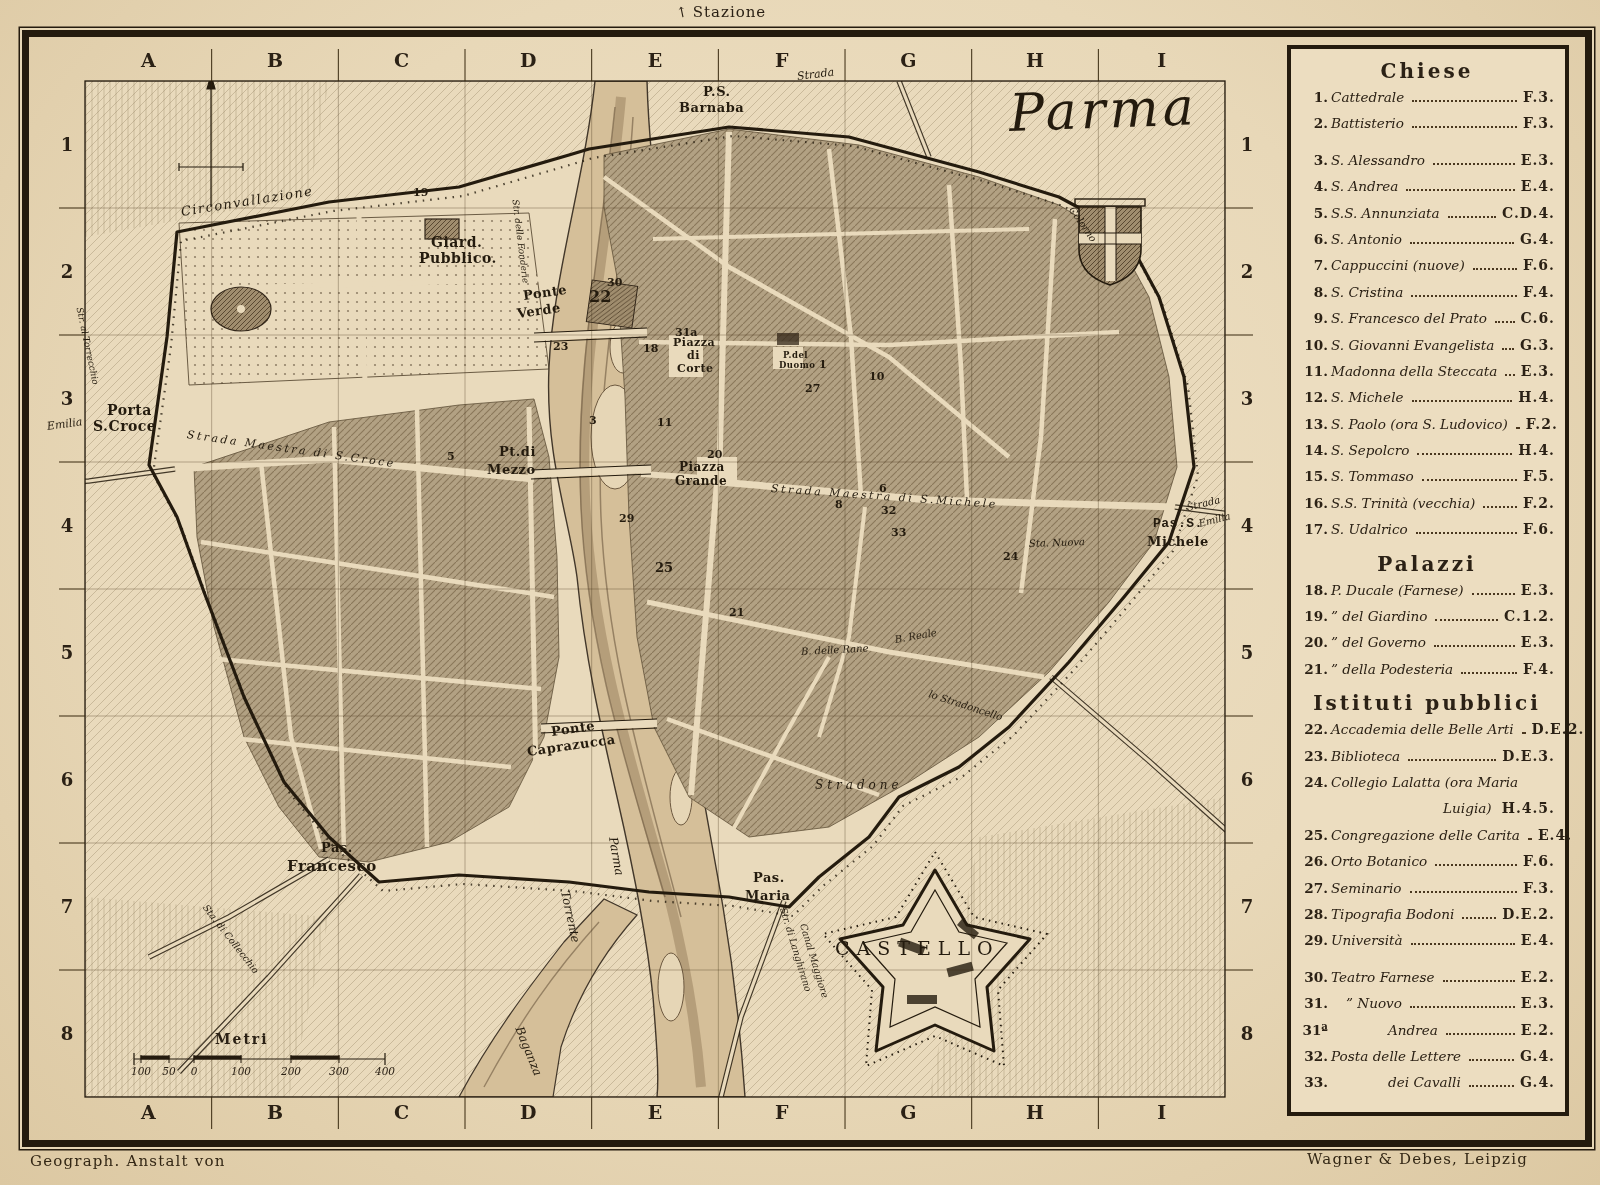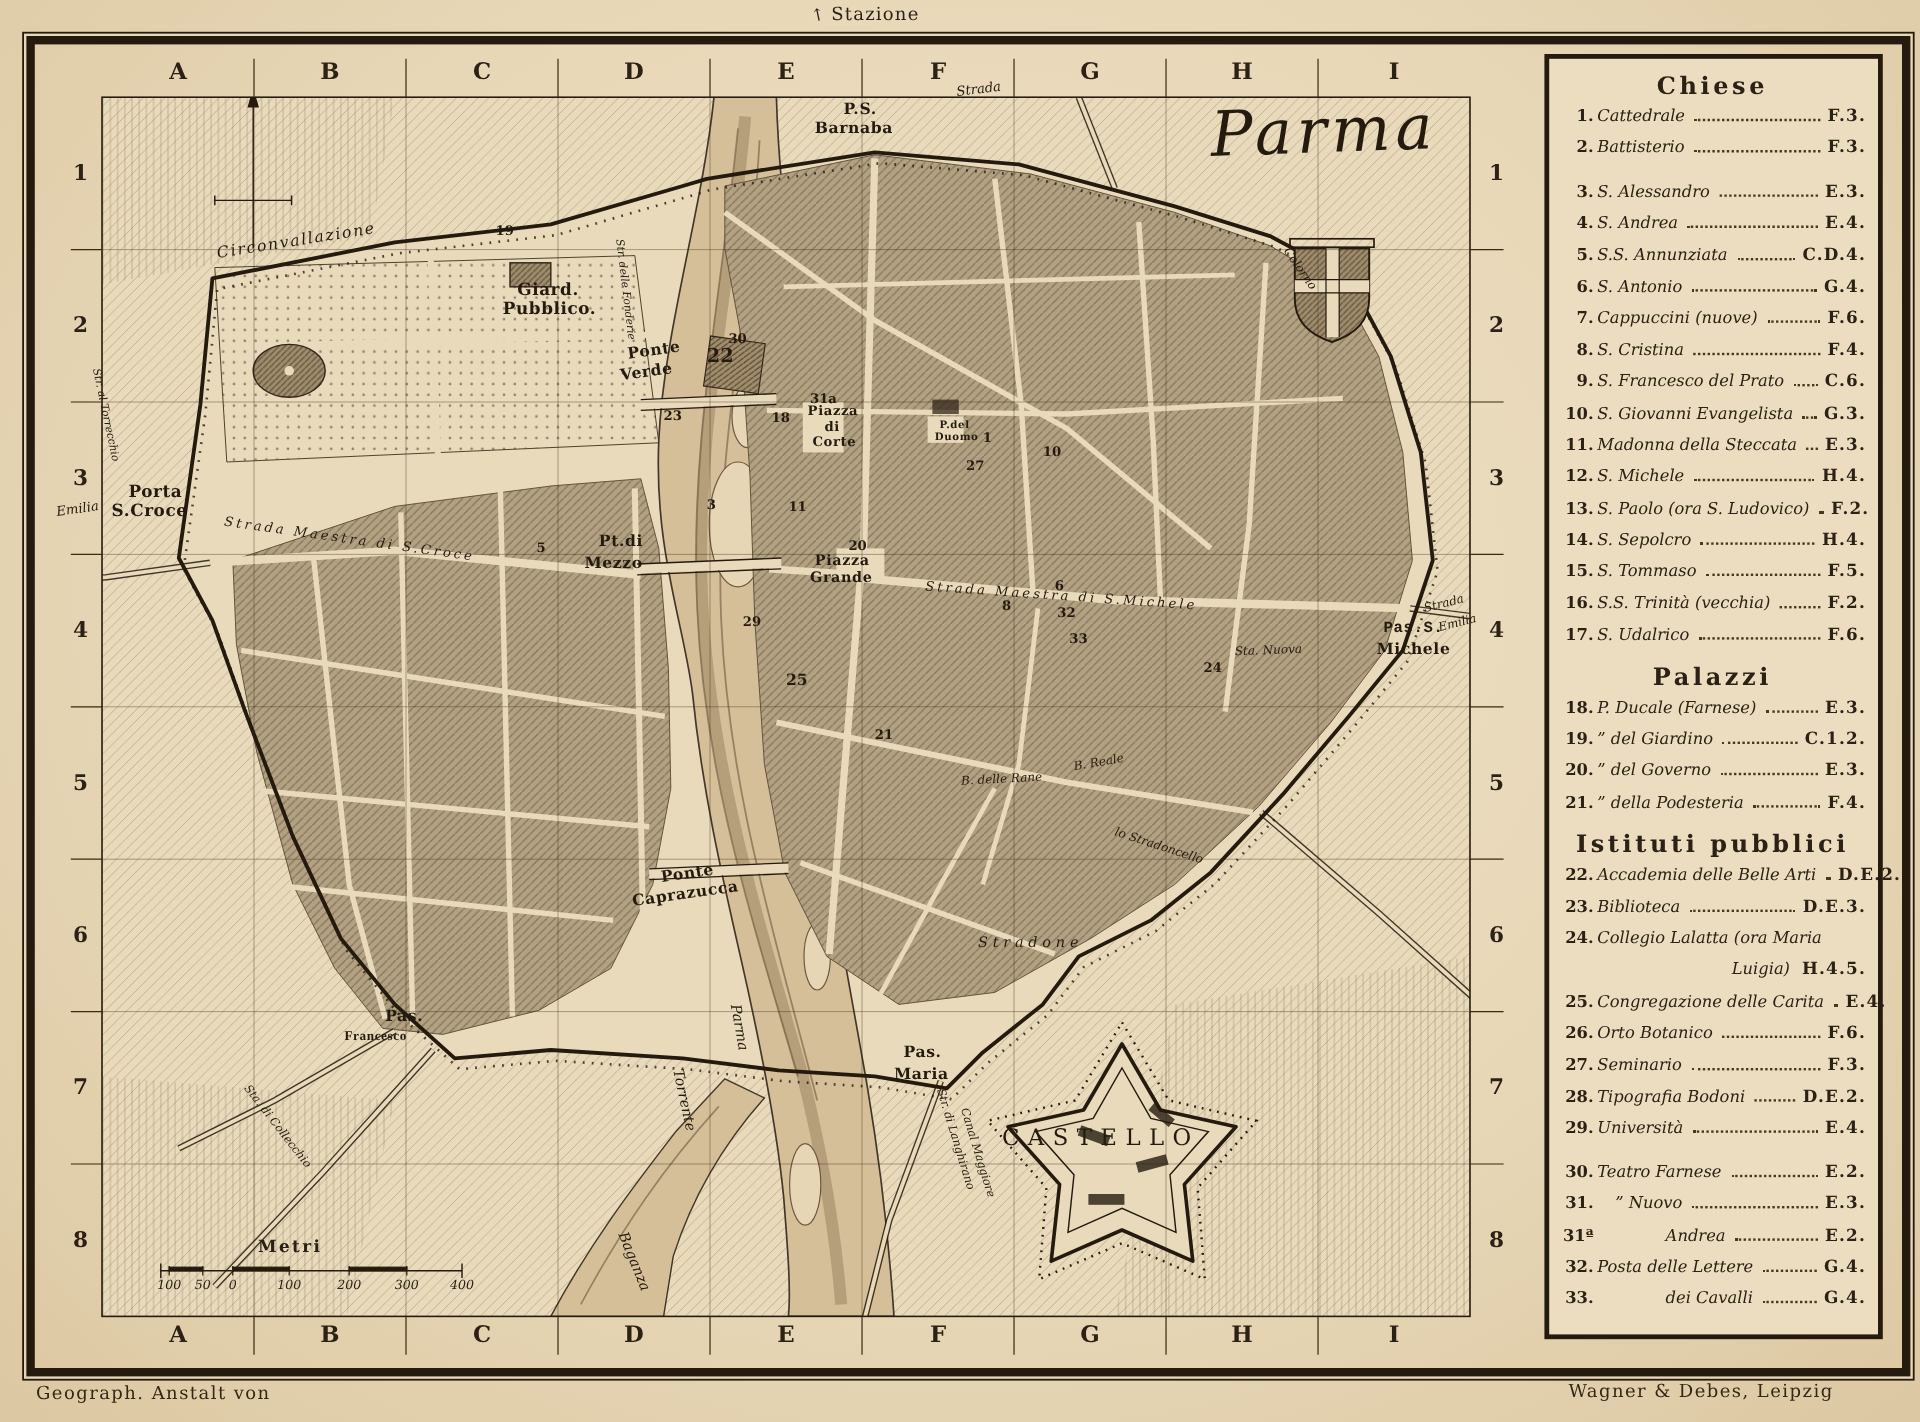--- a/index.html
+++ b/index.html
@@ -324,21 +324,21 @@
           <div class="ml bd" style="left: 750px; top: 324px; font-size: 8.5px;">Duomo</div>
           <div class="ml it sp3" style="left: 786px; top: 742px; font-size: 12px;">Stradone</div>
           <div class="ml it" style="left: 900px; top: 652px; font-size: 10px; transform: rotate(18deg);">lo Stradoncello</div>
           <div class="ml it" style="left: 772px; top: 610px; font-size: 10px; transform: rotate(-3deg);">B. delle Rane</div>
           <div class="ml it" style="left: 866px; top: 598px; font-size: 10px; transform: rotate(-10deg);">B. Reale</div>
           <div class="ml it" style="left: 1000px; top: 502px; font-size: 10px; transform: rotate(-2deg);">Sta. Nuova</div>
           <div class="ml cap" style="left: 806px; top: 902px; font-size: 19px;">CASTELLO</div>
           <div class="ml bd" style="left: 724px; top: 834px; font-size: 13px;">Pas.</div>
           <div class="ml bd" style="left: 716px; top: 852px; font-size: 13px;">Maria</div>
           <div class="ml bd" style="left: 292px; top: 804px; font-size: 13px;">Pas.</div>
-          <div class="ml bd" style="left: 258px; top: 822px; font-size: 11px; font-family: Liberation Serif, serif;">Francesco</div>
+          <div class="ml bd" style="left: 258px; top: 822px; font-size: 15px;">Francesco</div>
           <div class="ml it" style="left: 536px; top: 848px; font-size: 12px; transform: rotate(78deg);">Torrente</div>
           <div class="ml it" style="left: 584px; top: 794px; font-size: 12px; transform: rotate(80deg);">Parma</div>
           <div class="ml it" style="left: 490px; top: 984px; font-size: 12px; transform: rotate(68deg);">Baganza</div>
           <div class="ml it" style="left: 754px; top: 866px; font-size: 9.5px; transform: rotate(73deg);">Str. di Langhirano</div>
           <div class="ml it" style="left: 774px; top: 882px; font-size: 9.5px; transform: rotate(73deg);">Canal Maggiore</div>
           <div class="ml it" style="left: 50px; top: 266px; font-size: 9px; transform: rotate(78deg);">Str. al Torrecchio</div>
           <div class="ml it" style="left: 176px; top: 864px; font-size: 9.5px; transform: rotate(52deg);">Sta. di Collecchio</div>
           <div class="ml num" style="left: 578px; top: 240px; font-size: 11px;">30</div>
           <div class="ml num" style="left: 548px; top: 252px; font-size: 16px; margin-left: 12px;">22</div>
           <div class="ml num" style="left: 524px; top: 304px; font-size: 11px;">23</div>

